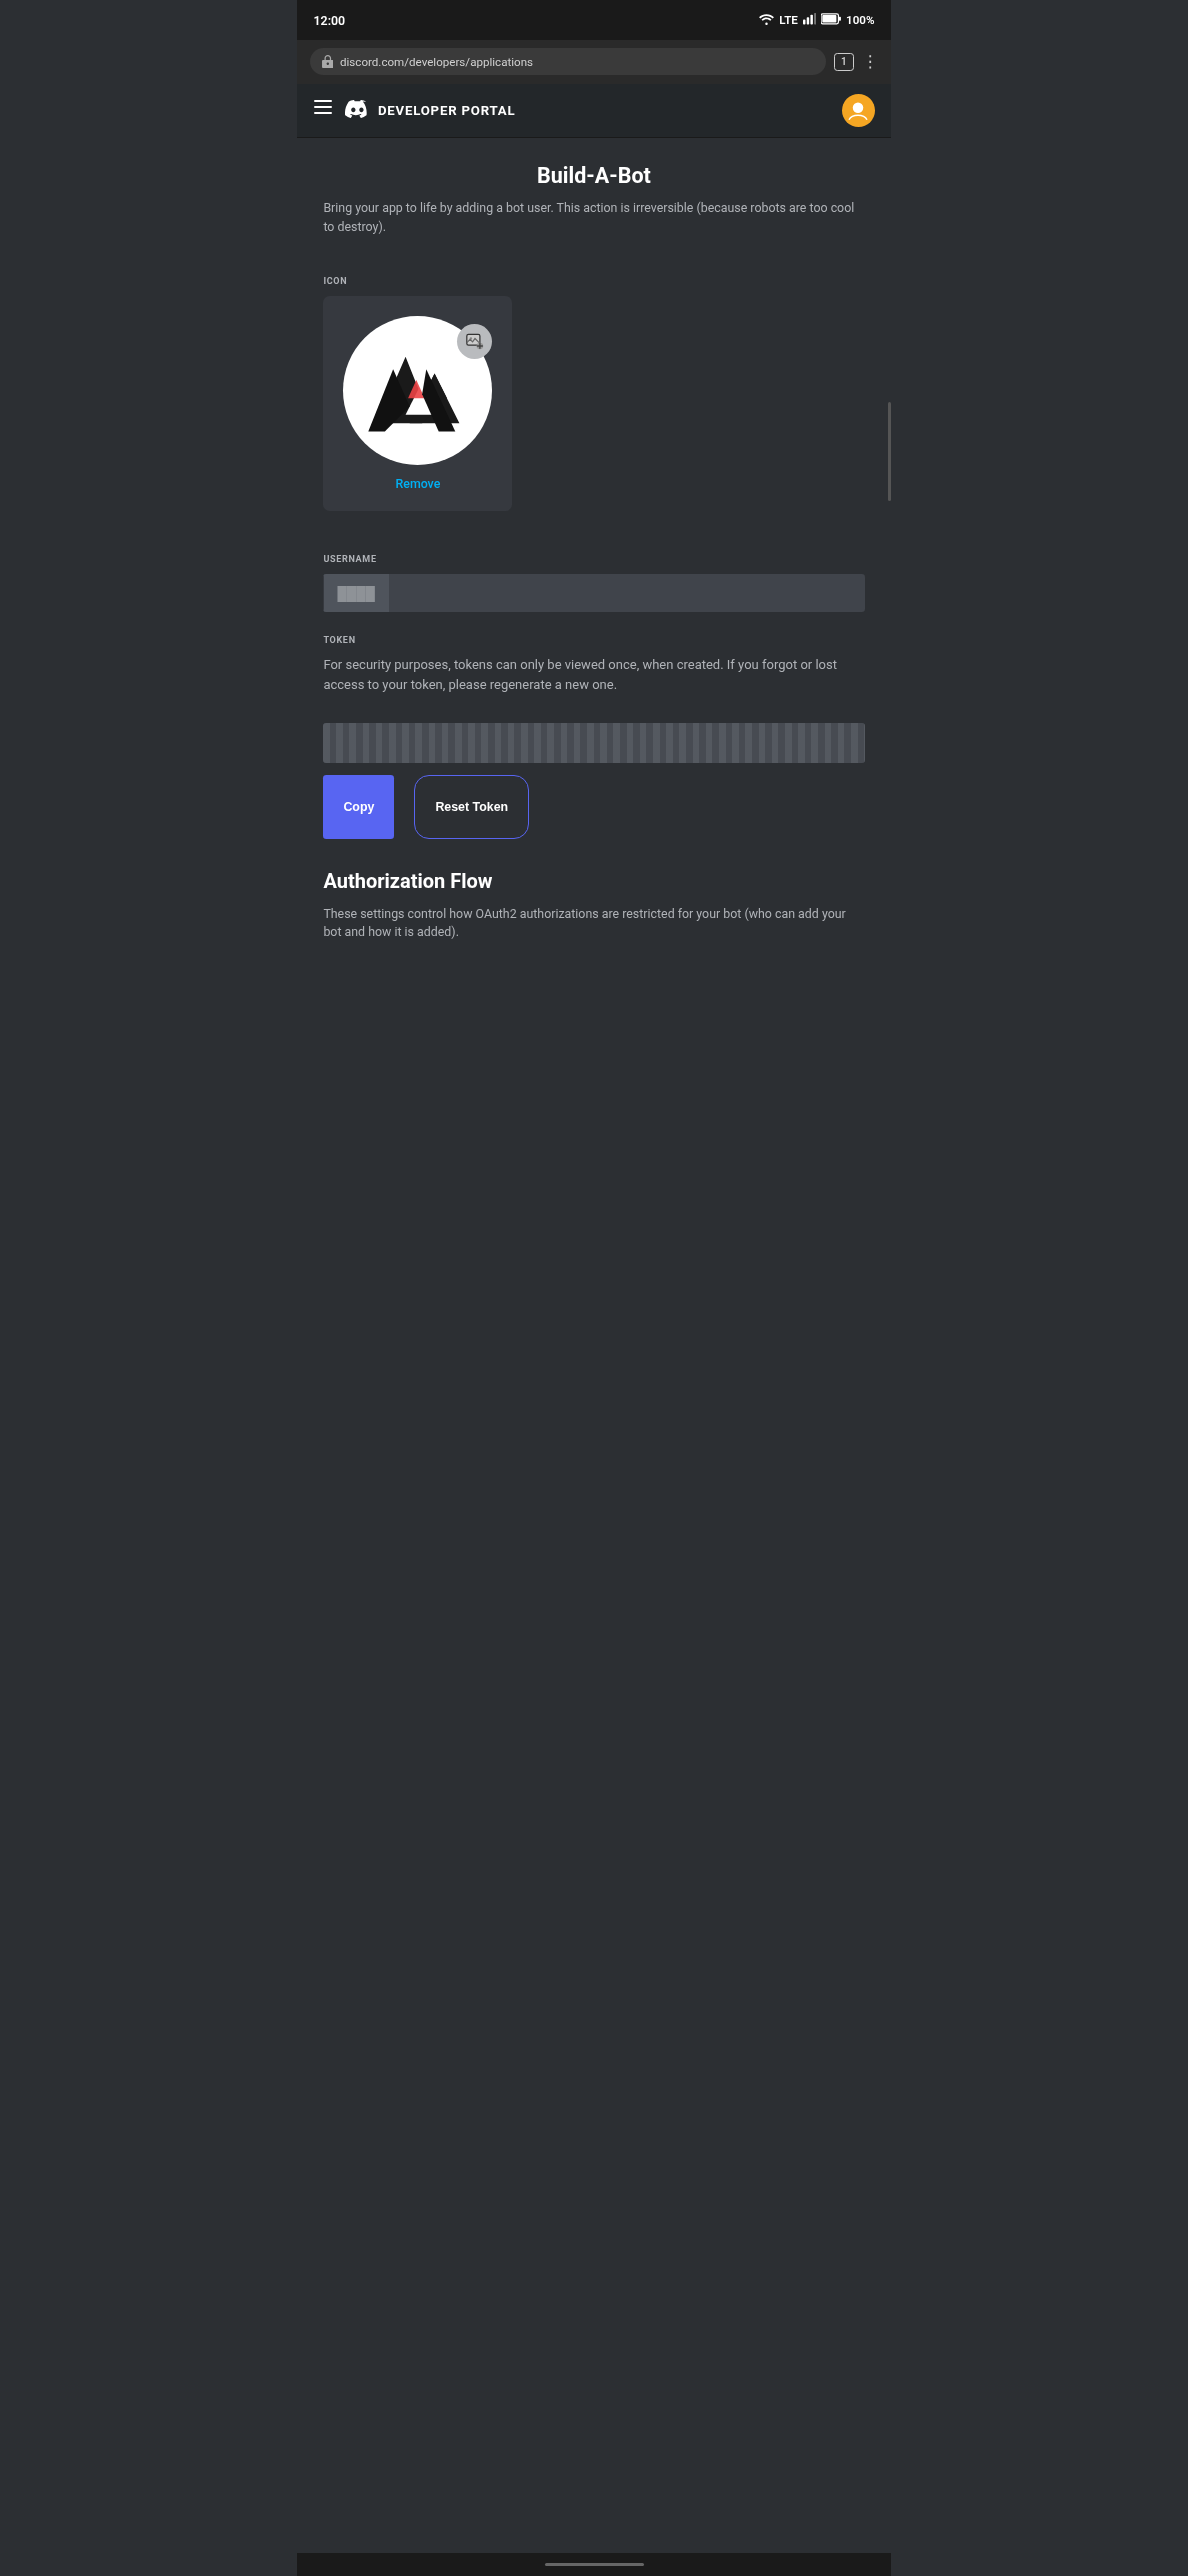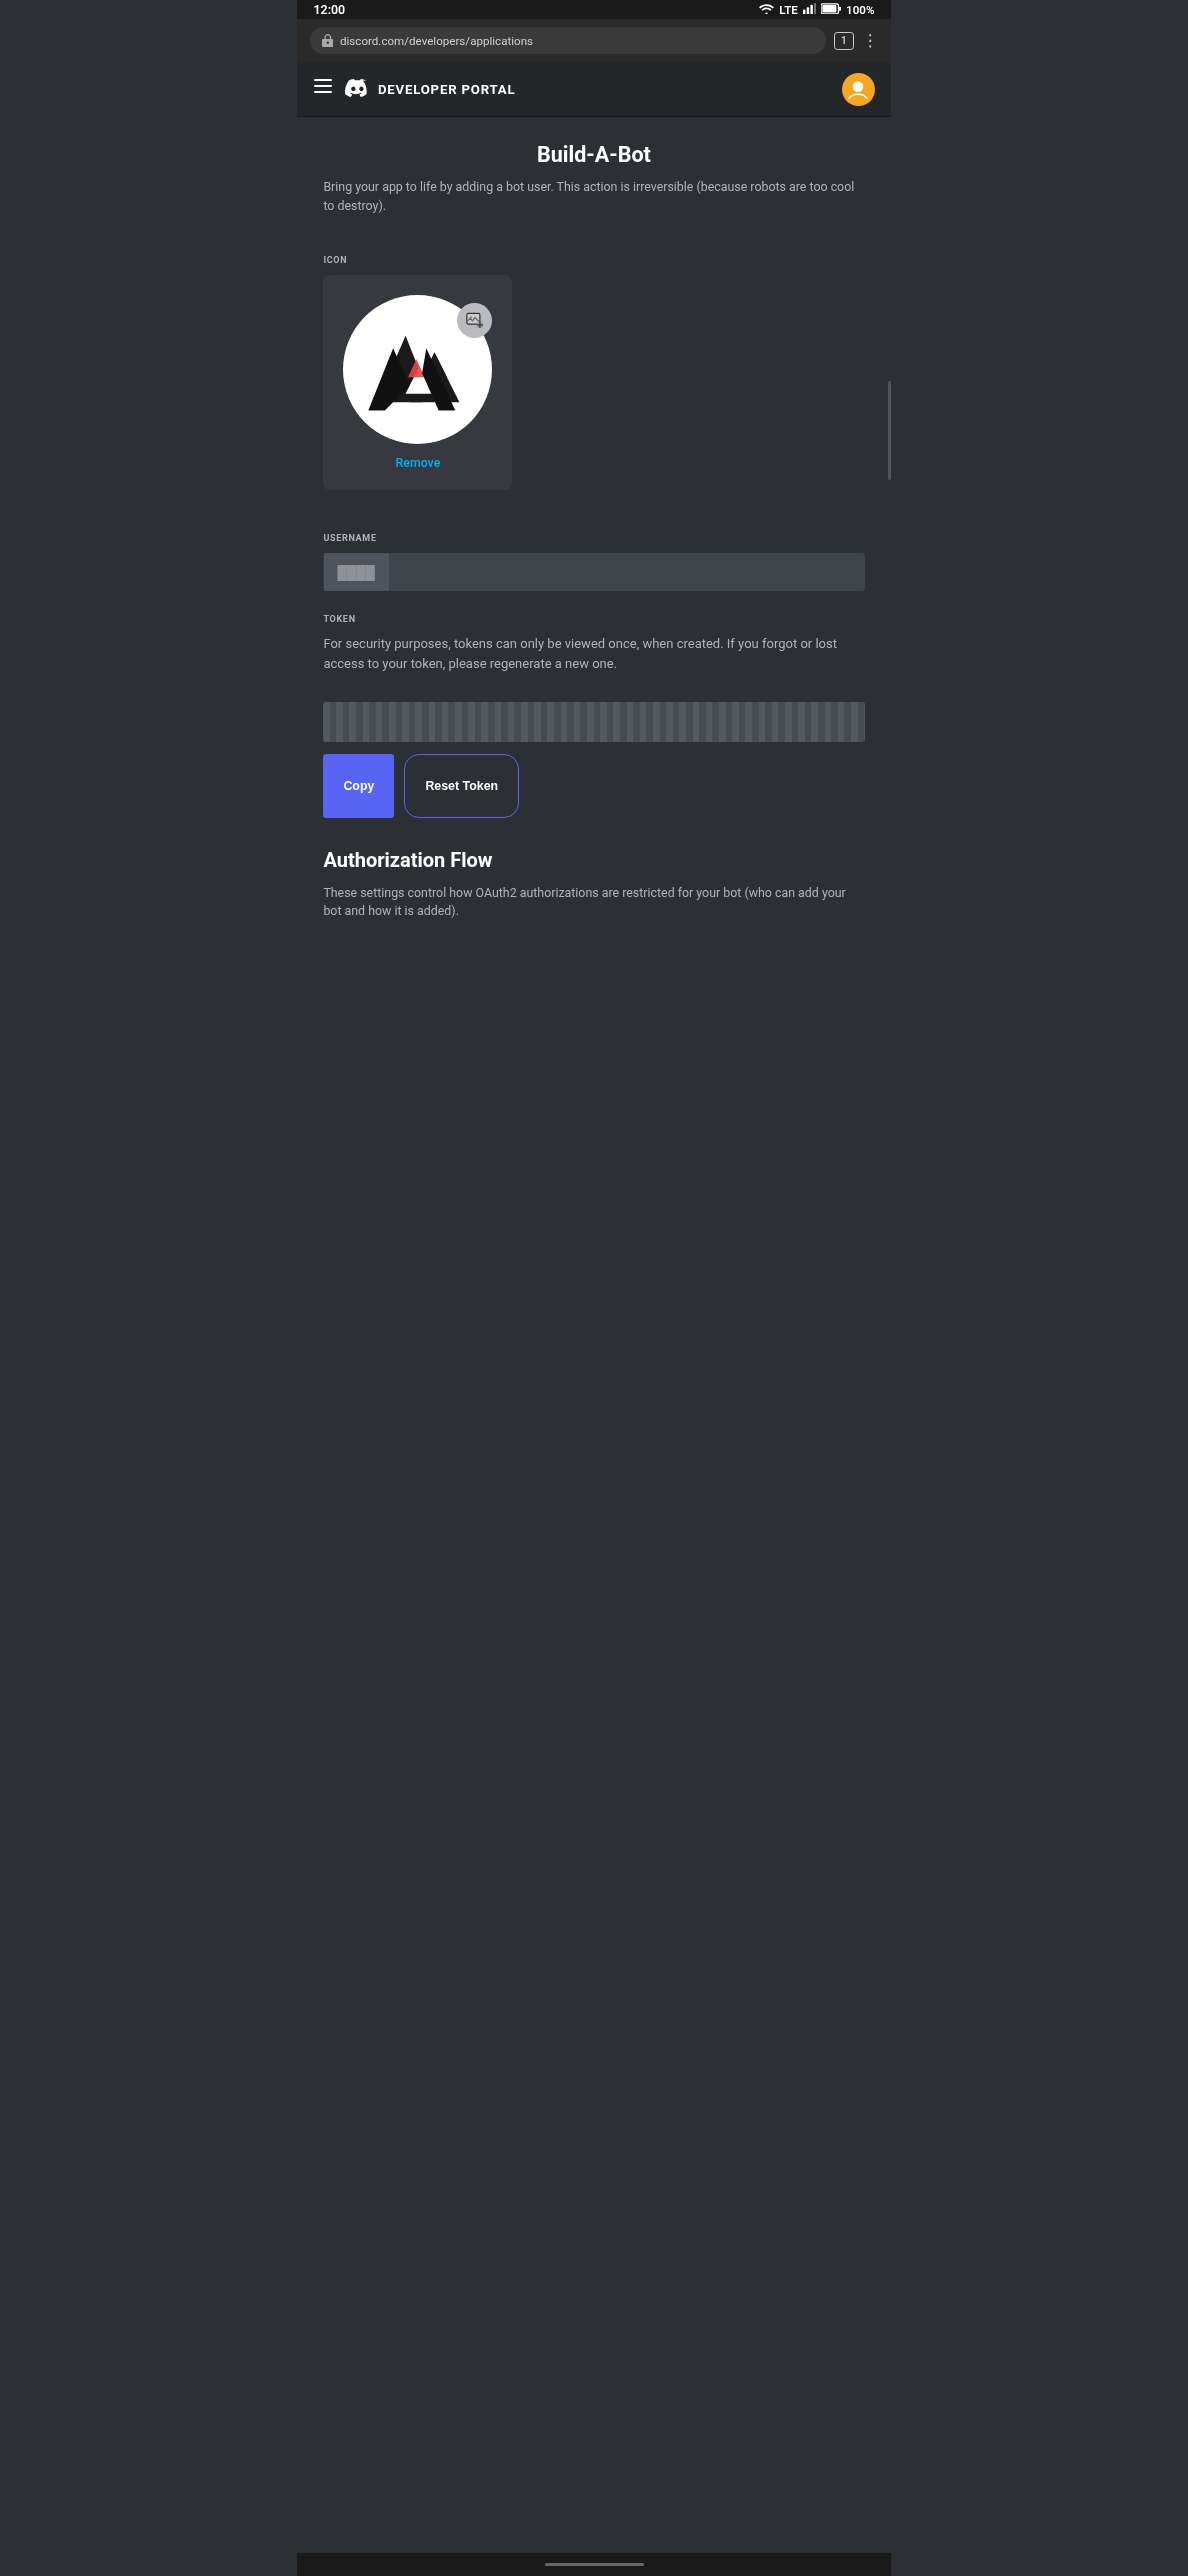--- a/index.html
+++ b/index.html
@@ -14,21 +14,21 @@
       min-height: 1288px;
     }
 
     
     .status-bar {
       background: #1a1a1a;
       display: flex;
       align-items: center;
       justify-content: space-between;
       padding: 6.6px 16.5px;
-      height: 19px;
+      height: 40px;
     }
     .status-time {
       font-size: 12.4px;
       font-weight: 600;
       color: #fff;
     }
     .status-icons {
       display: flex;
       align-items: flex-start;
       gap: 5px;
@@ -268,21 +268,21 @@
         90deg,
         #5d6269 0px,
         #5d6269 6.6px,
         #4a4e55 6.6px,
         #4a4e55 13.2px
       );
       opacity: 0.7;
     }
     .token-buttons {
       display: flex;
-      gap: 10px;
+      gap: 20px;
       margin-bottom: 0;
     }
     .btn-copy {
       background: #5865f2;
       color: #fff;
       border: none;
       border-radius: 3.3px;
       padding: 10px 20px;
       font-size: 12.4px;
       font-weight: 600;

